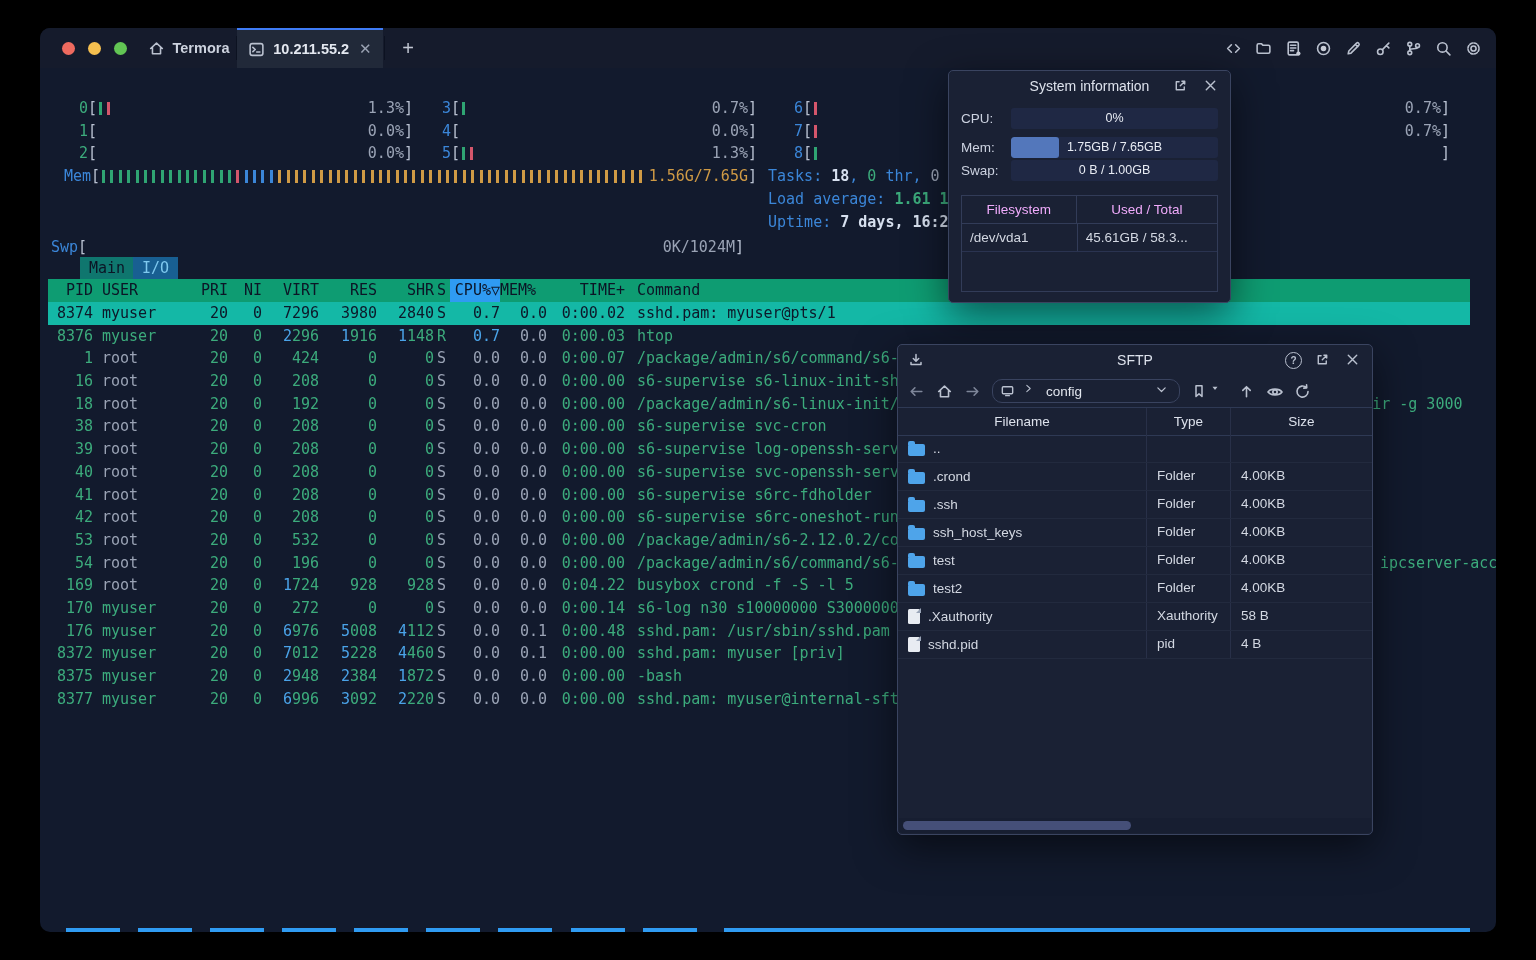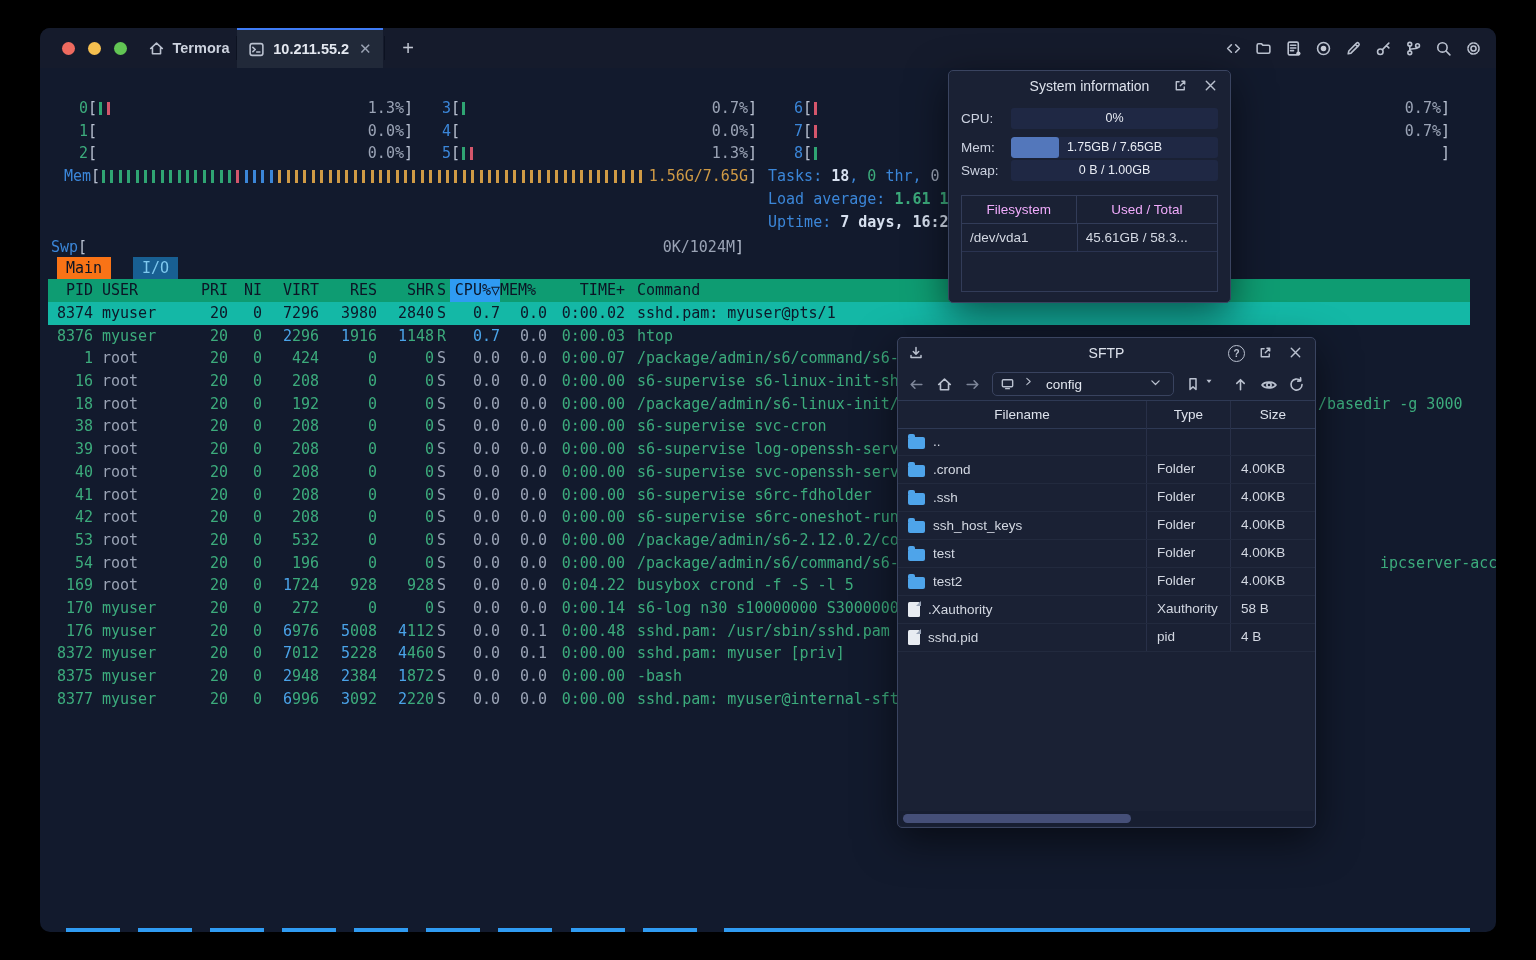--- a/index.html
+++ b/index.html
@@ -27,21 +27,21 @@
   .lab-g{color:#3cab7c}.lab-b{color:#3b86d8}
   .brk{color:#b9c1d1;flex:none}
   .pipearea{flex:1;display:flex;align-items:center;height:100%;overflow:hidden;gap:5.4px;padding-left:2px}
   .pipe{flex:none;width:3px;height:13px}
   .pipe.g{background:#2fa573}.pipe.r{background:#d4566b}.pipe.b{background:#3b86d8}.pipe.o{background:#cf9a45}
   .mval{flex:none;margin-left:6px;color:#9aa3b5}
   .mval.orange{color:#cf9a45}
   .c-b{color:#3b86d8}.c-g{color:#3cab7c}.c-gy{color:#9aa3b5}
   .c-w{color:#d7e0ef;font-weight:bold}.c-gb{color:#3cab7c;font-weight:bold}
   .vtab{position:absolute;top:189px;height:22px;line-height:22px;padding:0 9px;white-space:pre}
-  .vtab.main{left:9px;background:#f97316;color:#0c1526}
+  .vtab.main{left:32px;background:#0f766e;color:#0c1526}
   .vtab.io{left:85px;background:#185f92;color:#7fc9ef}
   .ptable{position:absolute;left:0;top:211px;width:1422px}
   .prow{display:grid;grid-template-columns:45px 103px 32px 34px 57px 58px 57px 16px 50px 47px 78px 1fr;height:22.7px;line-height:22.7px;white-space:pre;position:relative}
   .prow span{overflow:hidden}
   .cell-r{text-align:right}
   .cell-user{padding-left:9px}
   .cell-s{padding-left:3px}
   .cell-cmd{padding-left:12px}
   .phead{background:#0e9c72;color:#0c1526;height:23px;line-height:23px}
   .phead .sortcol{background:#2f9bf2}
@@ -67,24 +67,24 @@
   .si-fill{position:absolute;left:0;top:0;bottom:0;background:#5377bb;border-radius:3px}
   .si-bartext{position:relative;z-index:1}
   .si-table{position:absolute;left:12px;right:12px;top:124px;bottom:10px;border:1px solid #323c58}
   .si-thead,.si-trow{display:grid;grid-template-columns:45% 1fr;height:27px;line-height:27px;font-size:13.5px}
   .si-thead{text-align:center;border-bottom:1px solid #323c58;color:#f0abfc}
   .si-thead span:first-child{border-right:1px solid #323c58}
   .si-trow{border-bottom:1px solid #2a3350}
   .si-trow span{padding-left:8px;overflow:hidden;white-space:nowrap}
   .si-trow span:last-child{border-left:1px solid #323c58}
   
-  .sftp{left:857px;top:309px;width:419px;height:491px}
+  .sftp{left:857px;top:316px;width:476px;height:491px}
   .sf-dl{position:absolute;left:10px;top:7px}
   .sf-toolbar{position:absolute;top:30px;left:0;right:0;height:32px;display:flex;align-items:center;padding:0 10px;gap:11px;box-sizing:border-box}
-  .sf-path{width:188px;height:24px;border:1px solid #39435f;border-radius:5px;display:flex;align-items:center;padding:0 7px;gap:6px;box-sizing:border-box}
+  .sf-path{width:188px;height:24px;border:1px solid #39435f;border-radius:10px;display:flex;align-items:center;padding:0 7px;gap:6px;box-sizing:border-box}
   .sf-pathtext{font-size:13.5px;color:#e2e6ee;flex:1}
   .sf-bk{display:flex;align-items:center;gap:2px}
   .sf-head{position:absolute;top:62px;left:0;right:0;height:27px;display:grid;grid-template-columns:249px 84px 1fr;line-height:27px;font-size:13.5px;color:#dde2ec;text-align:center;border-bottom:1px solid #2e3954;border-top:1px solid #2e3954}
   .sf-head span{border-right:1px solid #283048}
   .sf-head span:last-child{border-right:none}
   .sf-rows{position:absolute;top:90px;left:0;right:0}
   .sf-row{display:grid;grid-template-columns:249px 84px 1fr;height:27px;line-height:26px;font-size:13.5px;border-bottom:1px solid #222a3e;color:#d3d8e2}
   .sf-row>span{border-right:1px solid #283048;overflow:hidden;white-space:nowrap;box-sizing:border-box}
   .sf-row>span:last-child{border-right:none}
   .sf-name{display:flex;align-items:center;gap:8px;padding-left:10px}

